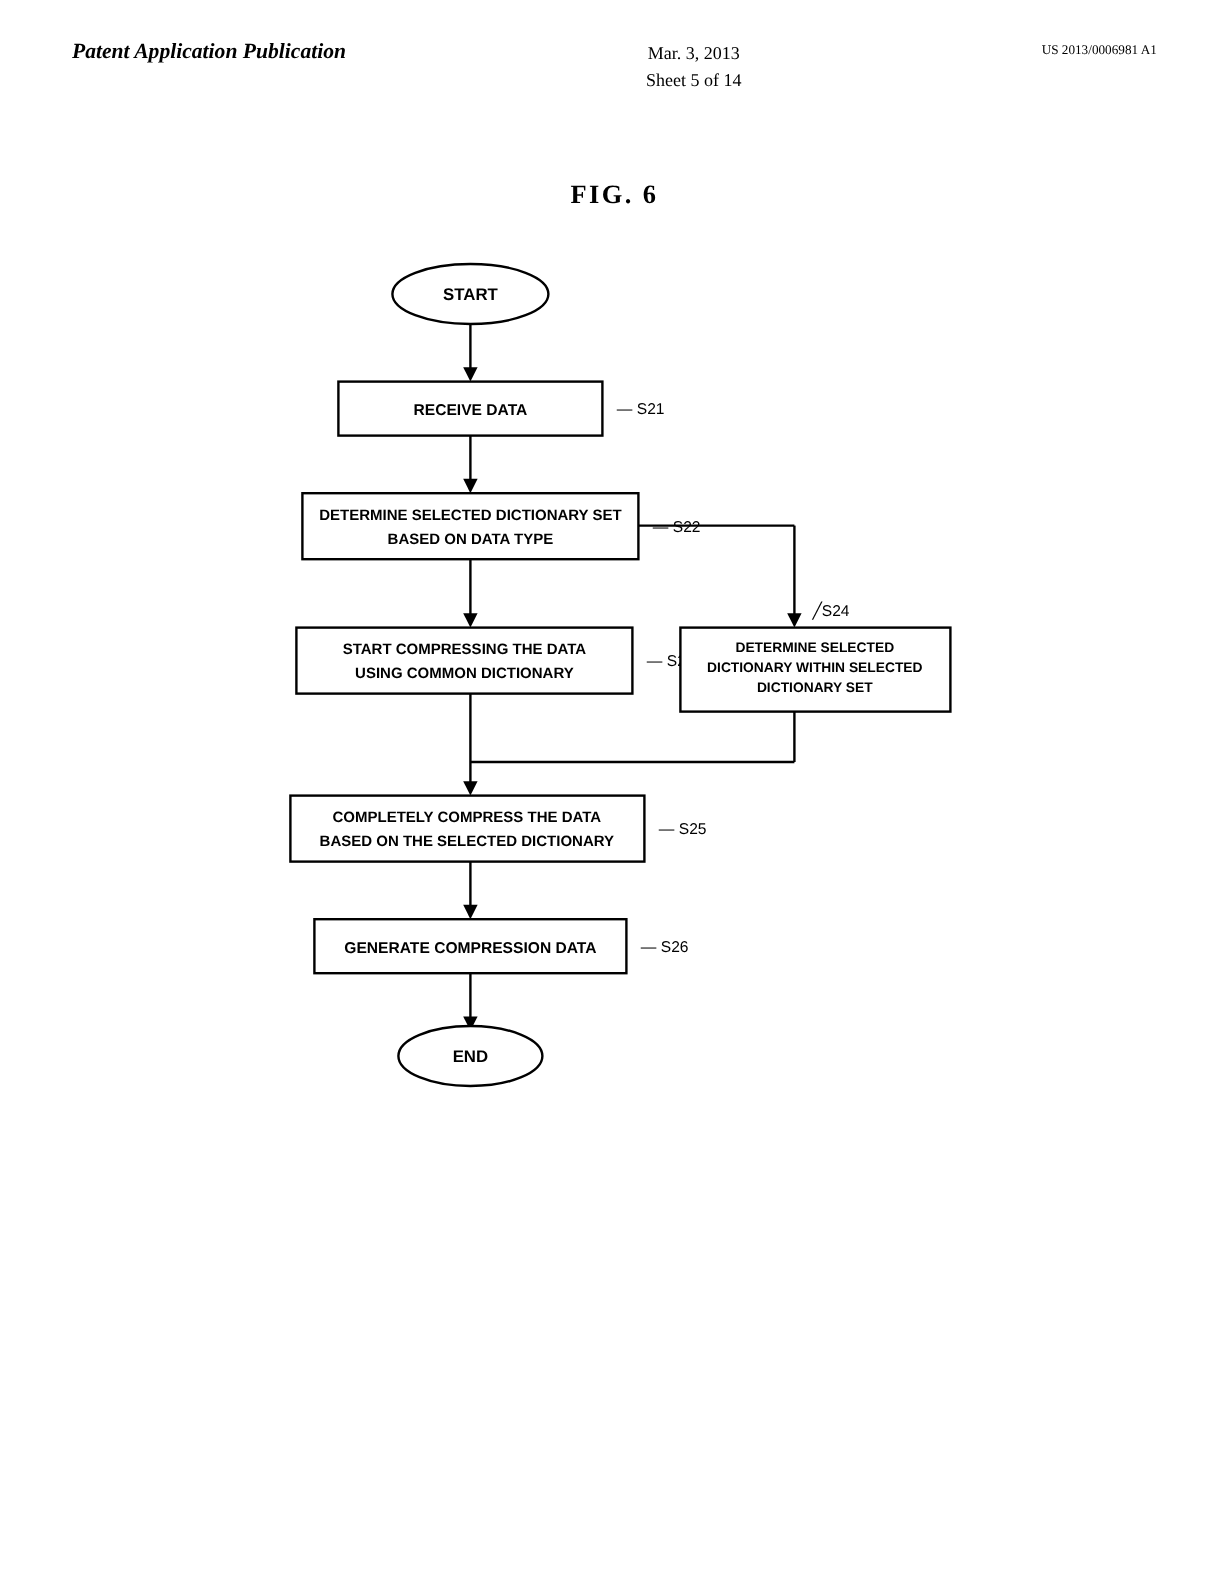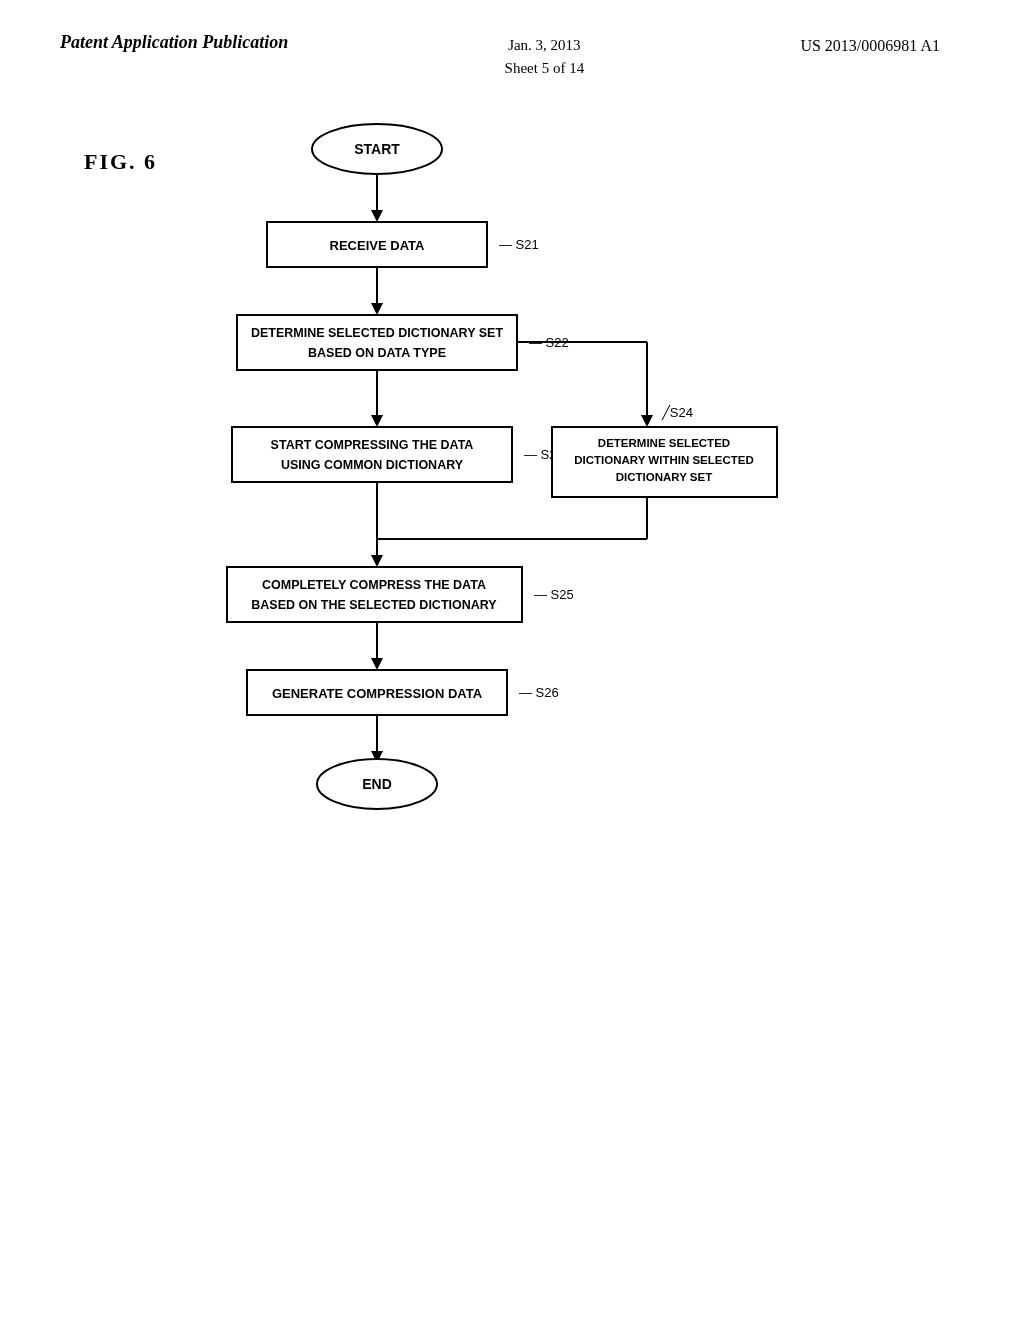--- a/index.html
+++ b/index.html
@@ -10,47 +10,48 @@
       font-family: 'Times New Roman', Times, serif;
       position: relative;
       overflow: hidden;
     }
 
     
     .header {
       display: flex;
       justify-content: space-between;
       align-items: flex-start;
-      padding: 30px 84px 10px 60px;
+      padding: 30px 60px 10px 60px;
       border-bottom: none;
     }
     .header-left {
       font-size: 18px;
       font-weight: bold;
       font-style: italic;
       line-height: 1.4;
     }
     .header-center {
       font-size: 15px;
       text-align: center;
       line-height: 1.5;
       padding-top: 4px;
     }
     .header-right {
-      font-size: 16px;
+      font-size: 11px;
       text-align: right;
       line-height: 1.5;
       padding-top: 4px;
     }
 
     
     .main-content {
-      padding: 20px 84px;
+      padding: 20px 52px;
       display: flex;
-      flex-direction: row;
+      flex-direction: column;
+      align-items: center;
     }
 
     
     .fig-title {
       font-size: 22px;
       font-weight: bold;
       margin-bottom: 30px;
       margin-top: 40px;
       letter-spacing: 2px;
     }
@@ -61,21 +62,21 @@
     }
   </style>
 </head>
 <body>
 
 <div class="header">
   <div class="header-left">
     <span>Patent Application Publication</span>
   </div>
   <div class="header-center">
-    <div>Jan. 3, 2013</div>
+    <div>Mar. 3, 2013</div>
     <div>Sheet 5 of 14</div>
   </div>
   <div class="header-right">
     <div>US 2013/0006981 A1</div>
   </div>
 </div>
 
 <div class="main-content">
 
   <div class="fig-title">FIG.  6</div>

